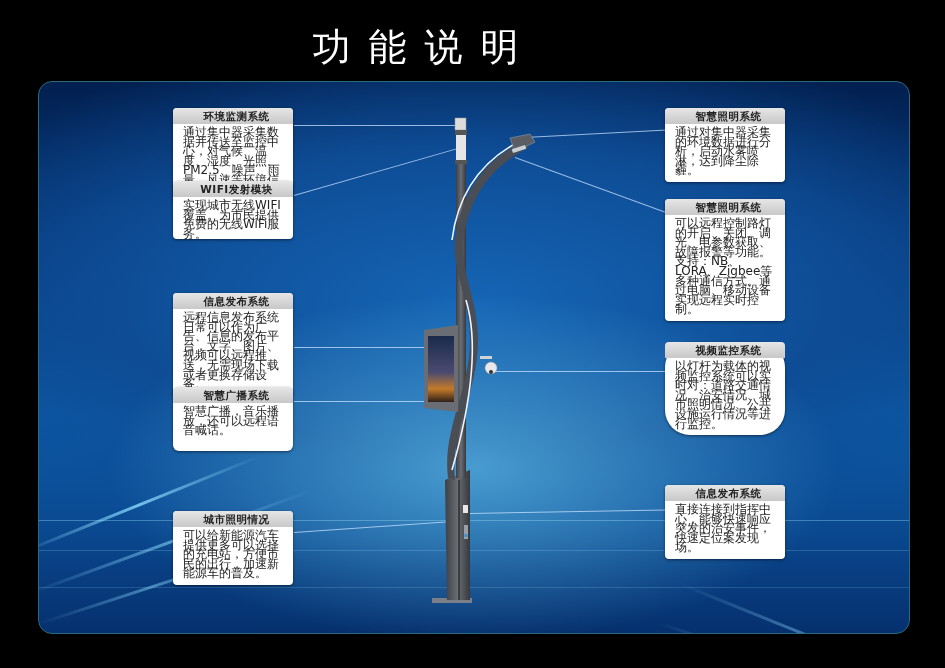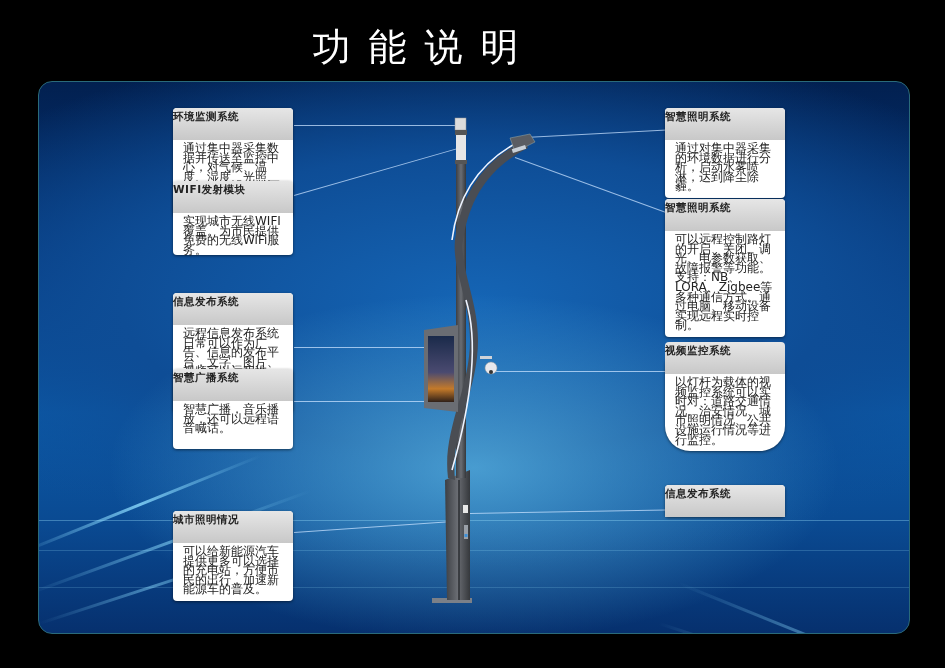--- a/index.html
+++ b/index.html
@@ -21,23 +21,23 @@
       radial-gradient(ellipse 90% 60% at 50% 40%, #1565b5 0%, #0e4d96 45%, rgba(6,40,100,0) 80%),
       linear-gradient(180deg, #022050 0%, #063a80 35%, #0b5aa8 60%, #0a4a92 80%, #06306e 100%);
   }
   .streak { position:absolute; height:3px; background:linear-gradient(90deg, rgba(120,210,255,0), rgba(140,220,255,0.8), rgba(120,210,255,0)); transform-origin:left center; }
   .floor-line { position:absolute; height:1px; background:rgba(160,230,255,0.35); }
   .callout {
     position:absolute; width:120px; background:#fff; border-radius:4px;
     box-shadow:0 1px 3px rgba(0,0,0,0.5);
   }
   .callout-title {
-    height:32px; line-height:16px; text-align:left; font-size:10.5px;
+    height:16px; line-height:16px; text-align:center; font-size:10.5px;
     background:linear-gradient(180deg,#e6e6e6,#c8c8c8); color:#222; border-radius:4px 4px 0 0;
-    font-weight:bold; letter-spacing:0.5px;
+    font-weight:bold; letter-spacing:0.5px;padding-left:7px;
   }
   .callout-body {
     font-size:12px; line-height:9.6px; color:#222; padding:4px 8px 6px 10px;
   }
   .leader { position:absolute; height:1px; background:rgba(200,225,255,0.75); transform-origin:left center; }
   svg.pole { position:absolute; left:0; top:0; }
 </style>
 </head>
 <body>
 
@@ -116,21 +116,21 @@
   <div class="callout-body">通过集中器采集数据并传送至监控中心，对气候、温度、湿度、光照、PM2.5、噪声、雨量、风速等环境信息进行监控。</div>
 </div>
 <div class="callout" style="left:173px;top:181px;">
   <div class="callout-title">WIFI发射模块</div>
   <div class="callout-body" style="padding-bottom:0;">实现城市无线WIFI覆盖。为市民提供免费的无线WiFi服务。</div>
 </div>
 <div class="callout" style="left:173px;top:293px;">
   <div class="callout-title">信息发布系统</div>
   <div class="callout-body">远程信息发布系统日常可以作为广告、信息的发布平台，文字、图片、视频可以远程推送，无需现场下载或者更换存储设备。</div>
 </div>
-<div class="callout" style="left:173px;top:369px;">
+<div class="callout" style="left:173px;top:387px;border-radius:6px;">
   <div class="callout-title">智慧广播系统</div>
   <div class="callout-body" style="height:38px;">智慧广播，音乐播放，还可以远程语音喊话。</div>
 </div>
 <div class="callout" style="left:173px;top:511px;">
   <div class="callout-title">城市照明情况</div>
   <div class="callout-body">可以给新能源汽车提供更多可以选择的充电站，方便市民的出行，加速新能源车的普及。</div>
 </div>
 
 <div class="callout" style="left:665px;top:108px;">
   <div class="callout-title">智慧照明系统</div>
@@ -139,13 +139,14 @@
 <div class="callout" style="left:665px;top:199px;">
   <div class="callout-title">智慧照明系统</div>
   <div class="callout-body">可以远程控制路灯的开启、关闭、调光、电参数获取、故障报警等功能。支持：NB、LORA、Zigbee等多种通信方式。通过电脑、移动设备实现远程实时控制。</div>
 </div>
 <div class="callout" style="left:665px;top:342px;border-radius:25px;">
   <div class="callout-title">视频监控系统</div>
   <div class="callout-body">以灯杆为载体的视频监控系统可以实时对：道路交通情况、治安情况、城市照明情况、公共设施运行情况等进行监控。</div>
 </div>
 <div class="callout" style="left:665px;top:485px;">
   <div class="callout-title">信息发布系统</div>
+  <div class="callout-body">直接连接到指挥中心，能够快速响应突发的治安事件，快速定位案发现场。</div>
 </div>
 
 </body></html>

